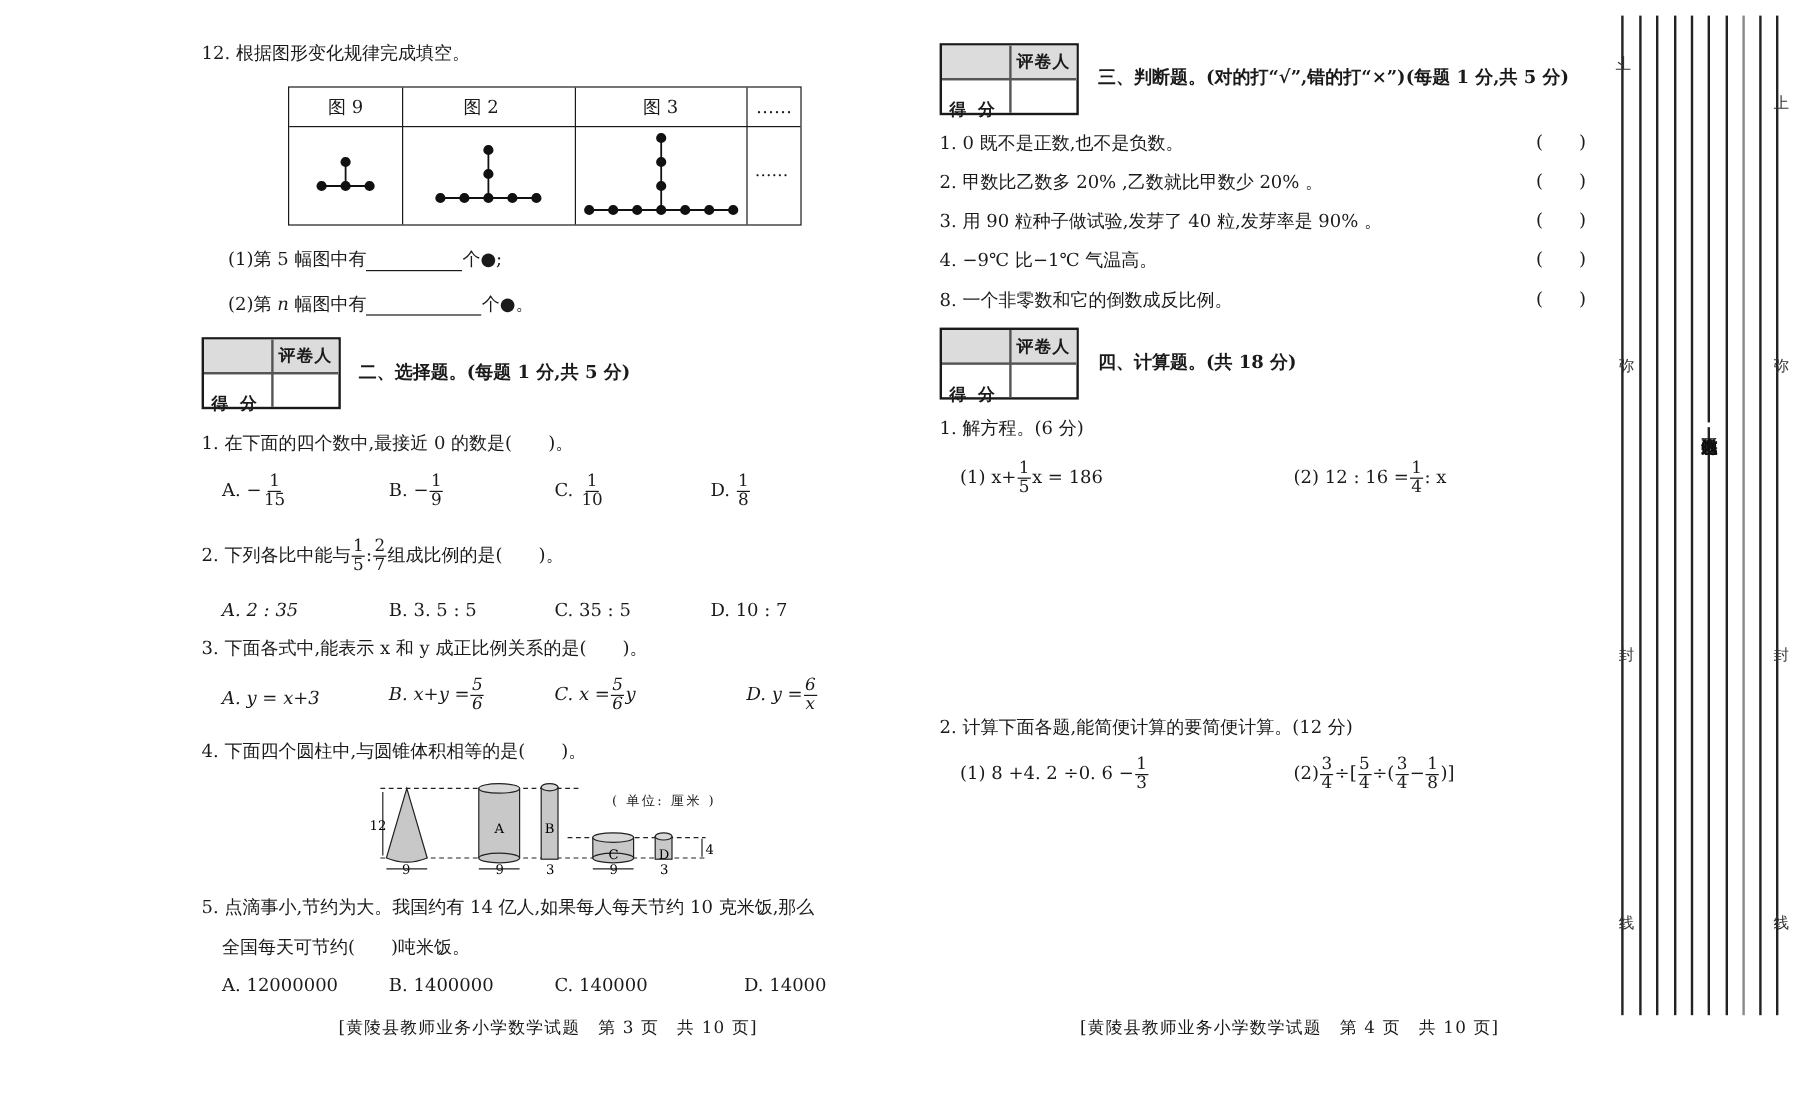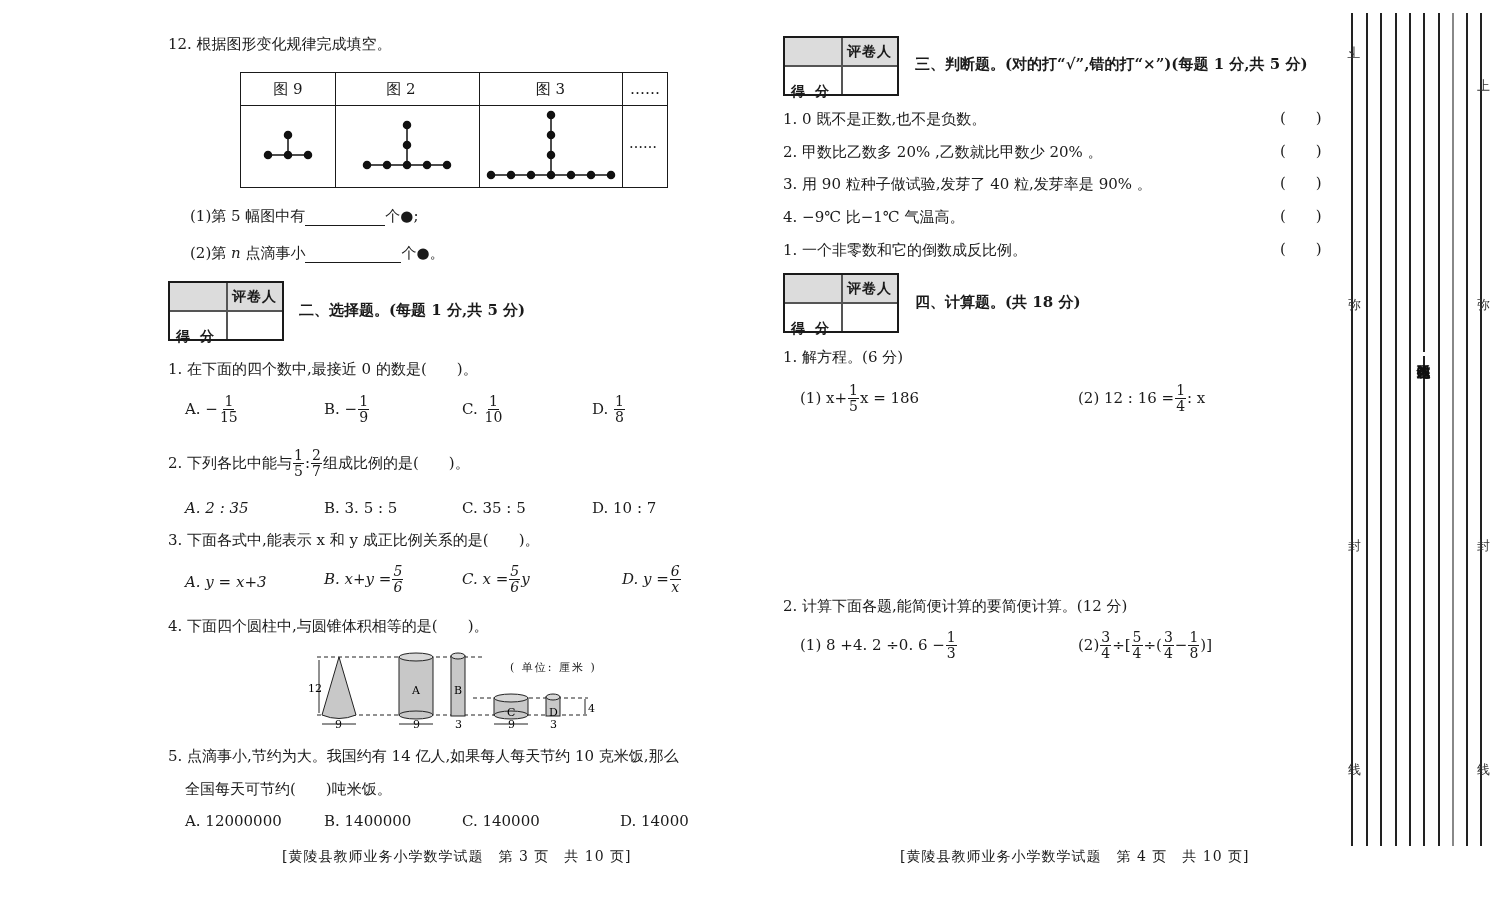--- a/index.html
+++ b/index.html
@@ -80,21 +80,21 @@
         <circle cx="310" cy="29" r="3.5"></circle>
         <circle cx="310" cy="9" r="3.5"></circle>
     </g>
   </svg>
 </div>
 
 <div class="abs q" style="left:190px;top:206px;">
   <span>(1)第 5 幅图中有</span><span class="blank" style="width:80px;"></span><span>个●;</span>
 </div>
 <div class="abs q" style="left:190px;top:243px;">
-  <span>(2)第 </span><span class="it">n</span><span> 点滴事小</span><span class="blank" style="width:96px;"></span><span>个●。</span>
+  <span>(2)第 </span><span class="it">n</span><span> 幅图中有</span><span class="blank" style="width:96px;"></span><span>个●。</span>
 </div>
 
 <div class="score-box" style="left:168px;top:281px;">
   <div class="hdr"></div>
     <div class="div"></div>
   <span class="c1">得分</span>
   <span class="c2">评卷人</span>
 </div>
 <div class="abs sec-title" style="left:299px;top:301px;">
   <span>二、选择题。</span><span class="note">(每题 1 分,共 5 分)</span>
@@ -207,21 +207,21 @@
   <span class="c2">评卷人</span>
 </div>
 <div class="abs sec-title" style="left:915px;top:55px;">
   <span>三、判断题。</span><span class="note">(对的打“√”,错的打“×”)(每题 1 分,共 5 分)</span>
 </div>
 
 <div class="abs q" style="left:783px;top:109px;">1. 0 既不是正数,也不是负数。</div>
 <div class="abs q" style="left:783px;top:142px;">2. 甲数比乙数多 20% ,乙数就比甲数少 20% 。</div>
 <div class="abs q" style="left:783px;top:174px;">3. 用 90 粒种子做试验,发芽了 40 粒,发芽率是 90% 。</div>
 <div class="abs q" style="left:783px;top:207px;">4. −9℃ 比−1℃ 气温高。</div>
-<div class="abs q" style="left:783px;top:240px;">1. 一个非零数和它的倒数成反比例。</div>
+<div class="abs q" style="left:783px;top:240px;">8. 一个非零数和它的倒数成反比例。</div>
 
 <div class="paren" style="left:1280px;top:109px;">(　　)</div>
 <div class="paren" style="left:1280px;top:142px;">(　　)</div>
 <div class="paren" style="left:1280px;top:174px;">(　　)</div>
 <div class="paren" style="left:1280px;top:207px;">(　　)</div>
 <div class="paren" style="left:1280px;top:240px;">(　　)</div>
 
 <div class="score-box" style="left:783px;top:273px;">
   <div class="hdr"></div>
     <div class="div"></div>

